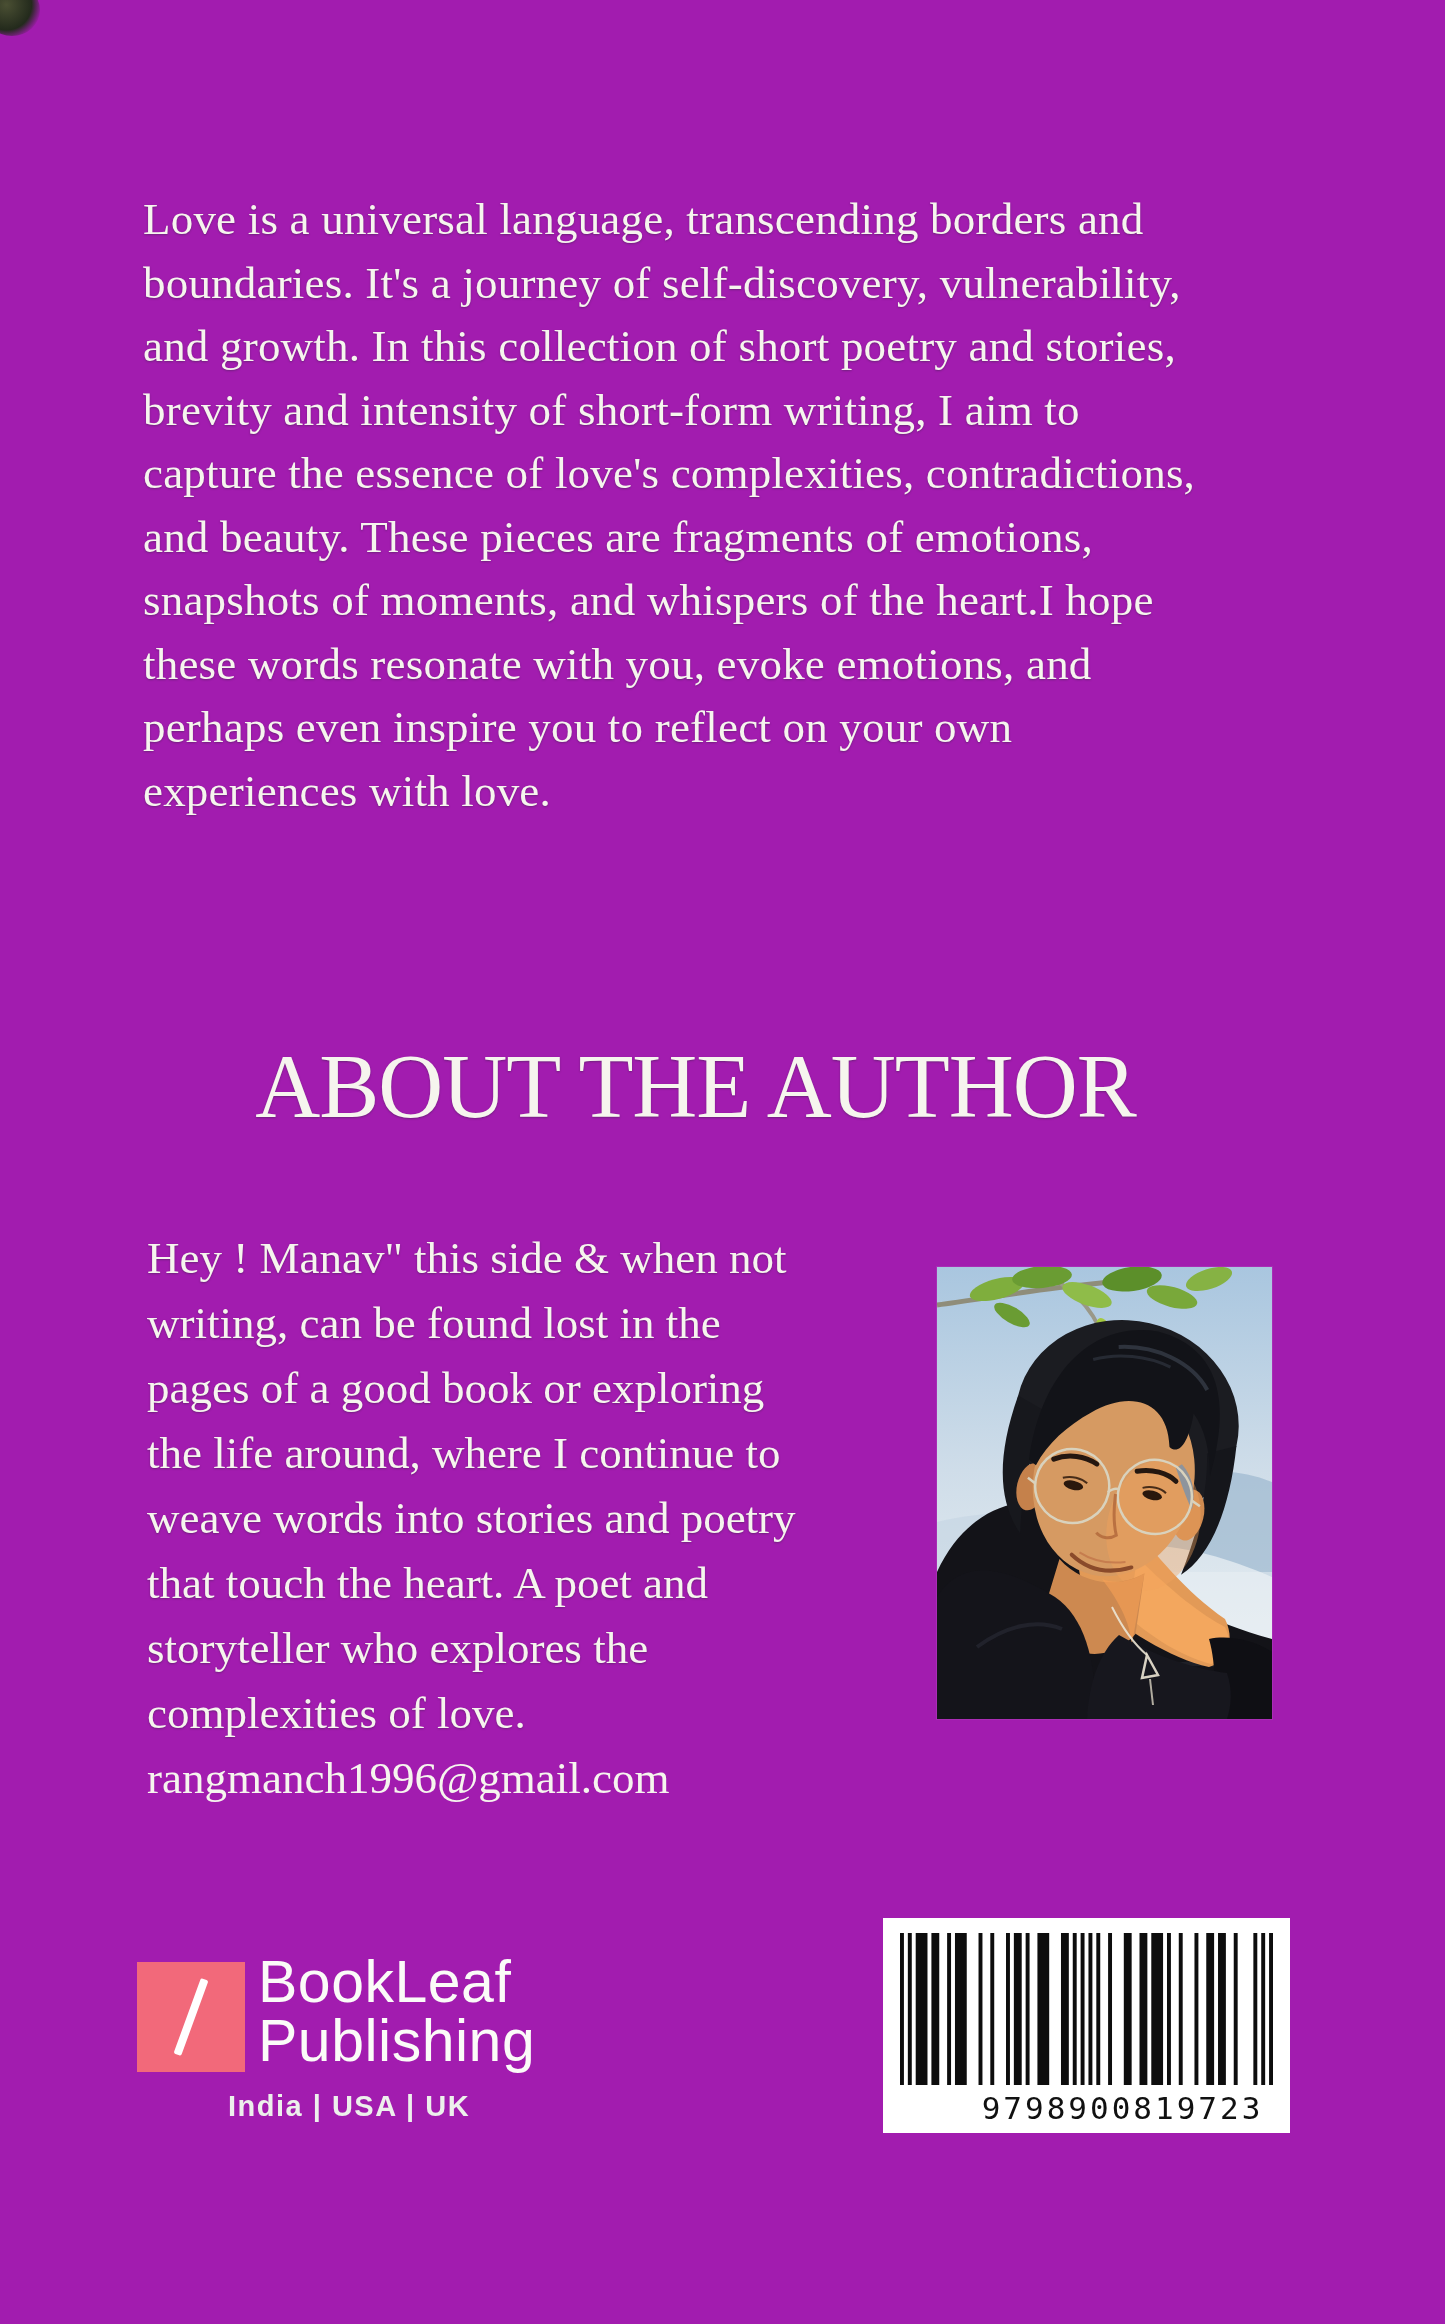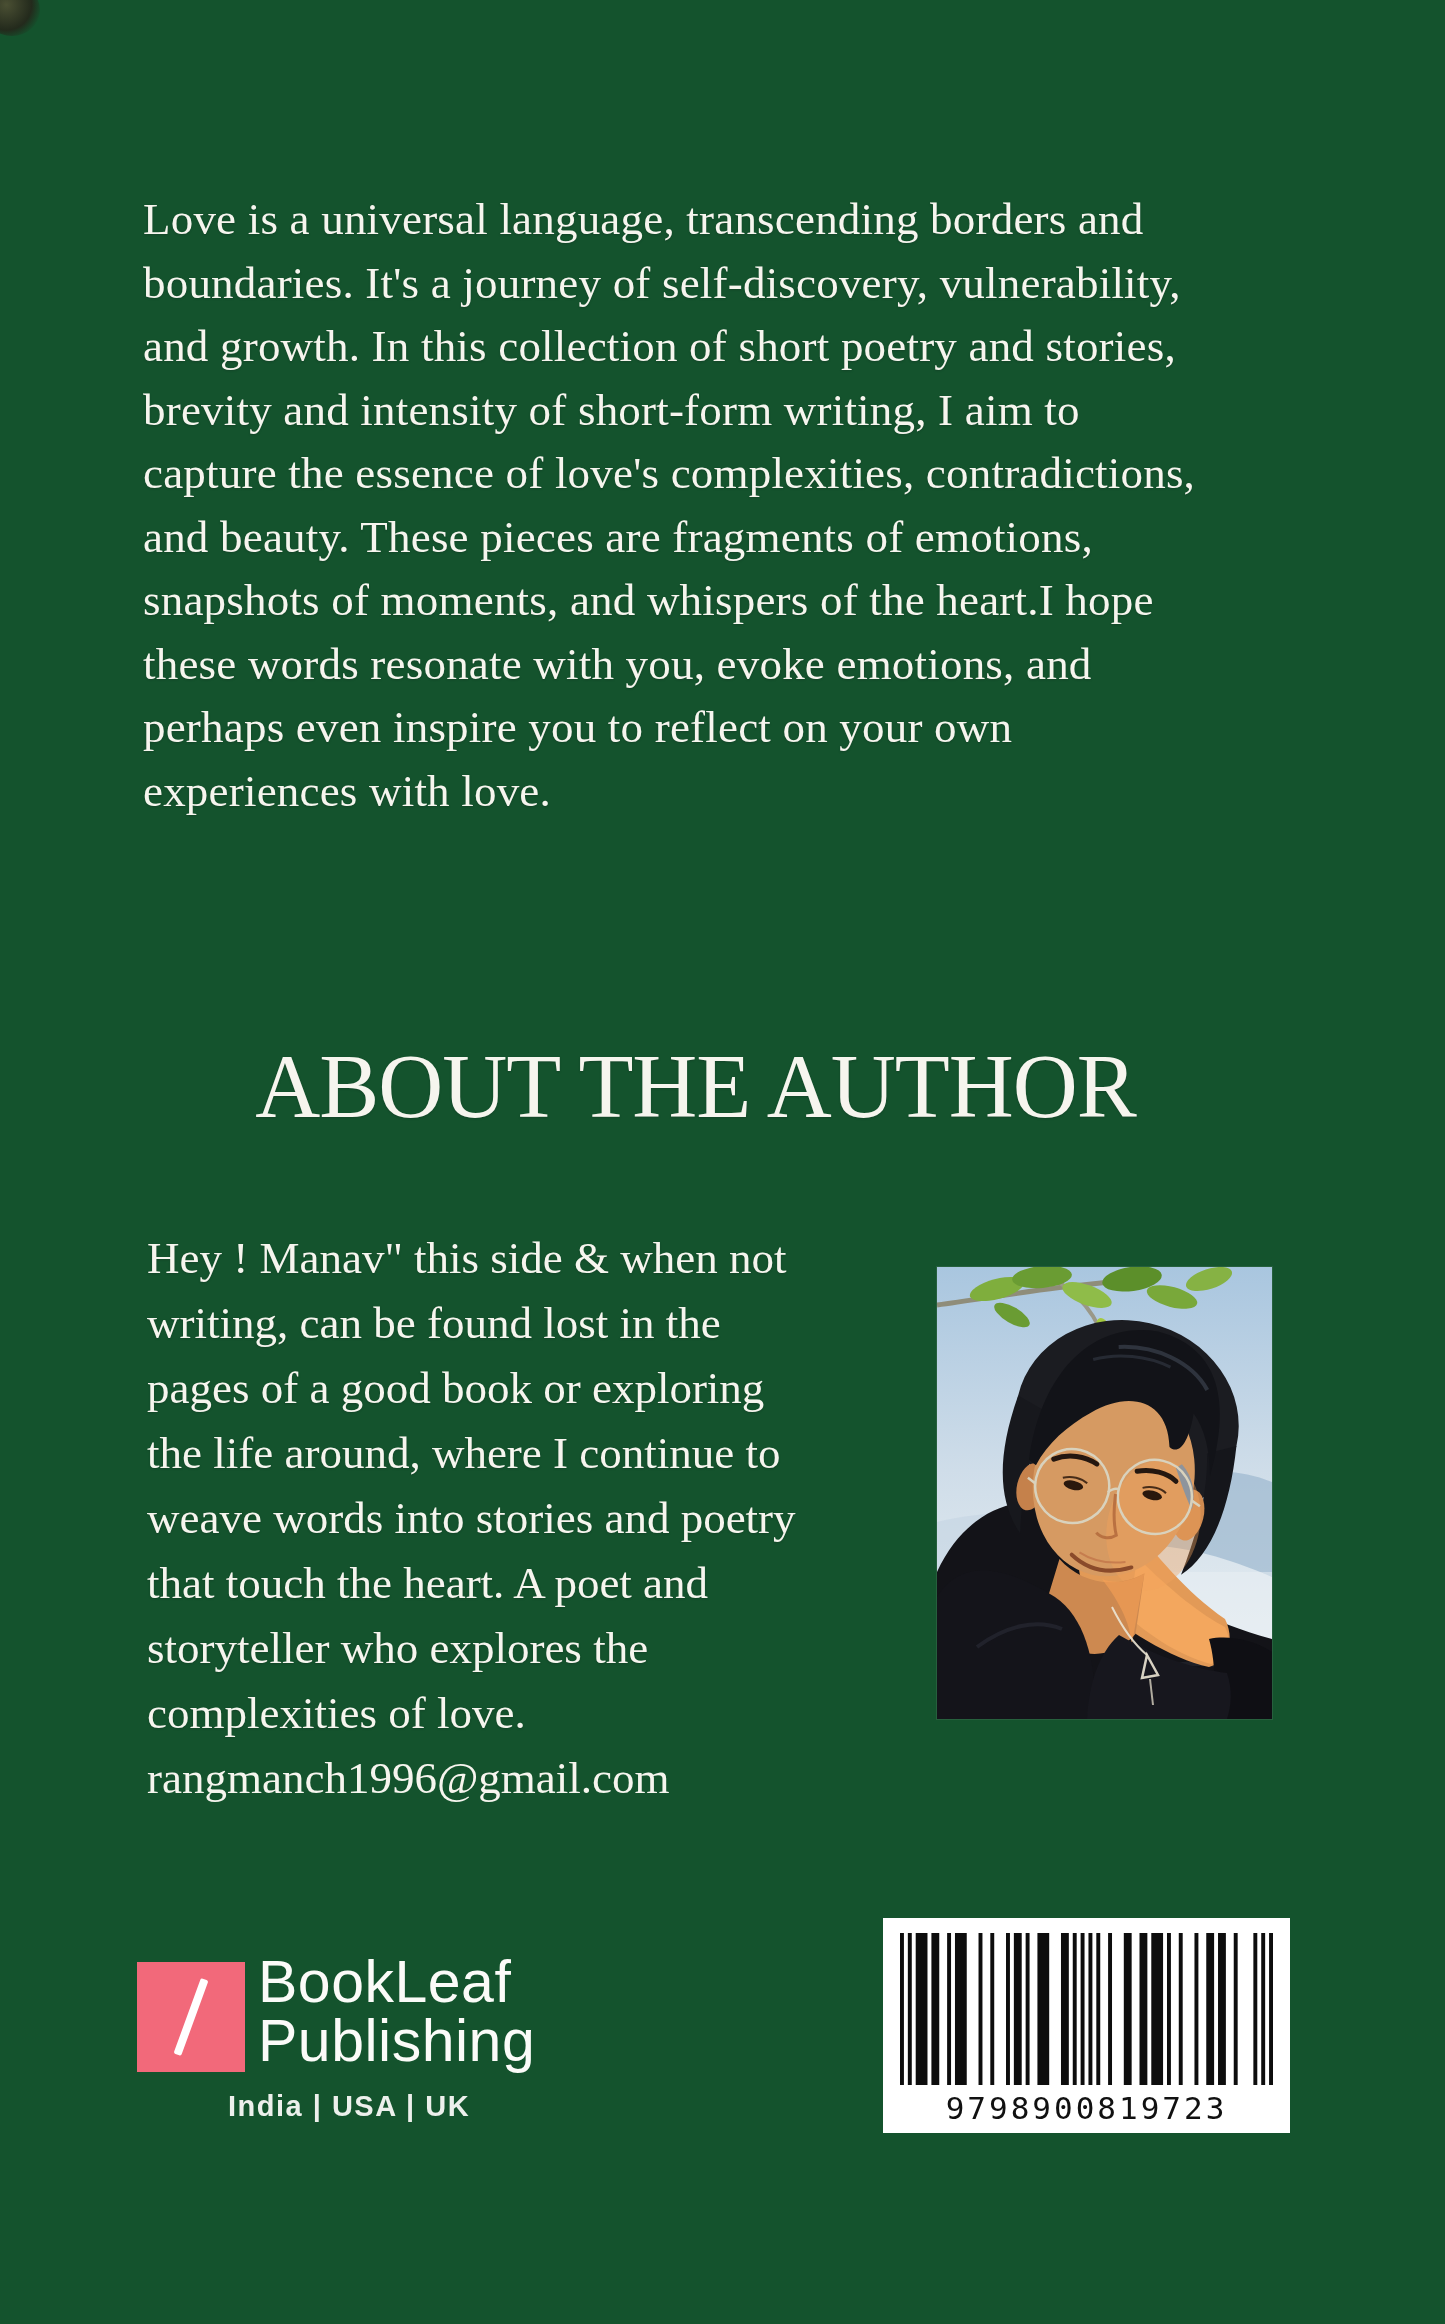--- a/index.html
+++ b/index.html
@@ -1,19 +1,19 @@
 <!DOCTYPE html>
 <html><head>
 <meta charset="utf-8">
 <style>
   html,body{margin:0;padding:0;background:#2f5d49;}
   .page{
     position:relative;
     width:1445px;height:2324px;
-    background:#14532d;
+    background:#a21caf;
     overflow:hidden;
     font-family:"Liberation Serif", serif;
     color:#f6f5ee;
   }
   .corner-blob{
     position:absolute;left:-16px;top:-16px;width:56px;height:52px;border-radius:50%;
     background:radial-gradient(circle at 40% 40%, #4a4f33 0%, #232a1c 55%, rgba(35,42,28,0) 78%);
   }
   .synopsis{
     position:absolute;left:143px;top:188px;
@@ -66,21 +66,21 @@
   
   .barcode{
     position:absolute;left:883px;top:1918px;width:407px;height:215px;
     background:#ffffff;
   }
   .barcode svg{position:absolute;left:17px;top:15px;width:373px;height:152px;display:block;}
   .isbn{
     position:absolute;left:0;top:172px;width:407px;
     text-align:center;color:#111111;
     font-family:"DejaVu Sans Mono", monospace;
-    font-size:31px;letter-spacing:3px;
+    font-size:31px;letter-spacing:3px;padding-left:36px;
   }
 </style>
 </head>
 <body>
 
 <div class="page">
 
   <div class="corner-blob"></div>
 
   <div class="synopsis">

